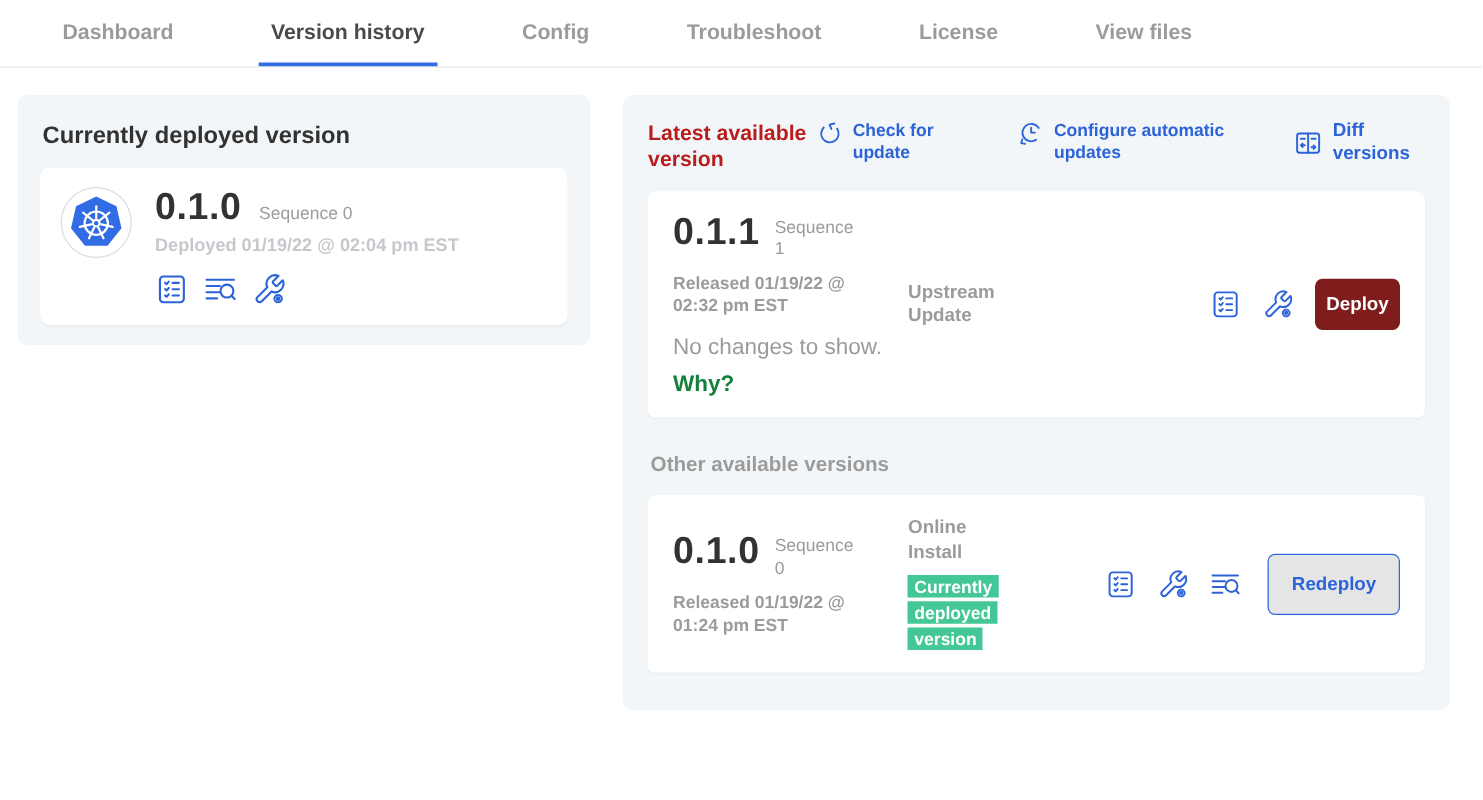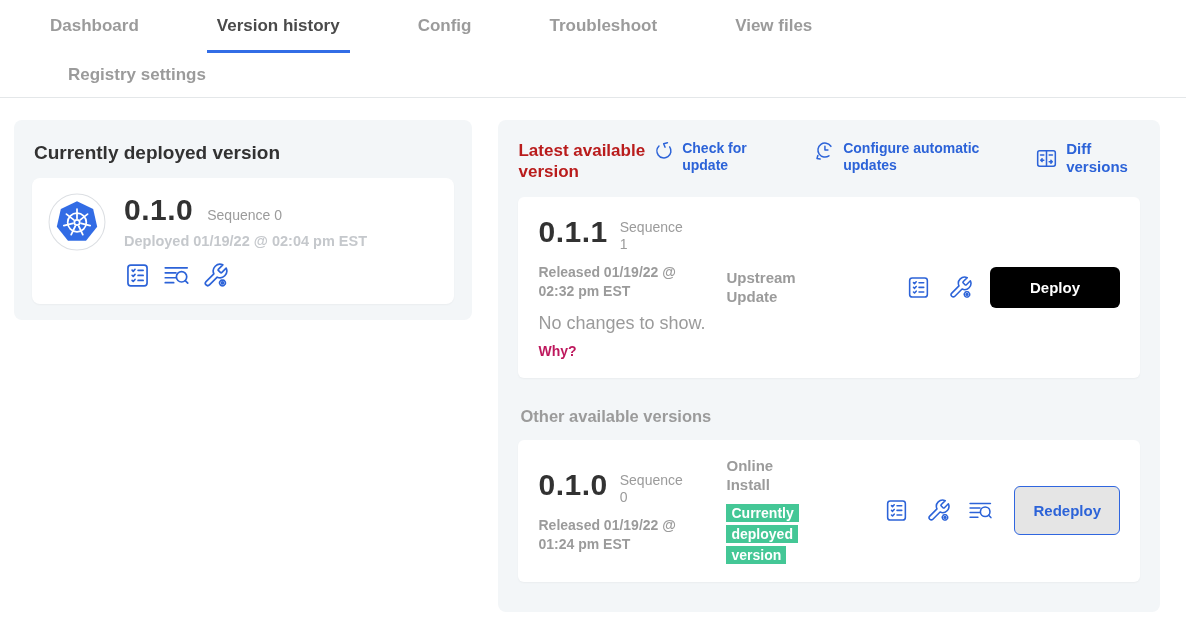--- a/index.html
+++ b/index.html
@@ -43,48 +43,46 @@
   .action.diff { align-items:center; }
   .action.diff .action-label { width:auto; font-size:15px; }
 
   .ver-card { background:#fff; border-radius:6px; display:flex; align-items:center;
               padding:16px 20px; margin-top:14px; box-shadow:0 1px 2px rgba(0,0,0,.04); }
   .col-ver { width:188px; }
   .ver-row { display:flex; gap:12px; align-items:flex-start; }
   .ver-seq { font-size:14px; color:#9b9b9b; width:70px; line-height:1.25; padding-top:4px; }
   .released { font-size:14px; font-weight:600; color:#9b9b9b; width:172px; line-height:1.35; margin-top:9px; }
   .no-changes { font-size:18px; color:#9b9b9b; margin-top:13px; }
-  .why-link { font-size:14px; font-weight:700; color:#be185d; margin-top:9px; cursor:pointer; }
+  .why-link { font-size:18px; font-weight:700; color:#15803d; margin-top:9px; cursor:pointer; }
   .col-src { width:158px; font-size:15px; font-weight:600; color:#9b9b9b; line-height:1.3; }
   .src-label { width:90px; }
   .badge-wrap { width:74px; margin-top:8px; }
   .badge { display:inline; background:#44c796; color:#fff; font-size:14px; font-weight:700;
            line-height:1.5; padding:1px 5px; -webkit-box-decoration-break:clone; box-decoration-break:clone; }
   .cta { margin-left:auto; display:flex; align-items:center; gap:17px; }
   .btn { font-size:15px; font-weight:700; border-radius:6px; cursor:pointer;
          font-family:"Liberation Sans","DejaVu Sans",sans-serif; }
-  .btn-deploy { background:#000000; color:#fff; border:none; padding:12px 40px; }
+  .btn-deploy { background:#7f1d1d; color:#fff; border:none; padding:12px 9px; }
   .btn-redeploy { background:#e5e5e5; color:#2c63d8; border:1.5px solid #3066df; padding:15px 18px; margin-left:4px; }
   .other-title { font-size:16.5px; font-weight:600; color:#9b9b9b; margin:29px 0 0 2px; }
 
   svg { display:block; }
 </style>
 </head>
 <body>
 
 <div class="nav">
   <div class="nav-row1">
     <span class="tab">Dashboard</span>
     <span class="tab active">Version history</span>
     <span class="tab">Config</span>
     <span class="tab">Troubleshoot</span>
+    <span class="tab">License</span>
     <span class="tab">View files</span>
-  </div>
-  <div class="nav-row2">
-    <span class="tab row2">Registry settings</span>
   </div>
 </div>
 
 <div class="main">
 
   <section class="panel panel-left">
     <h2 class="deployed-title">Currently deployed version</h2>
 
     <div class="deployed-card">
       <span class="k8s-logo">

